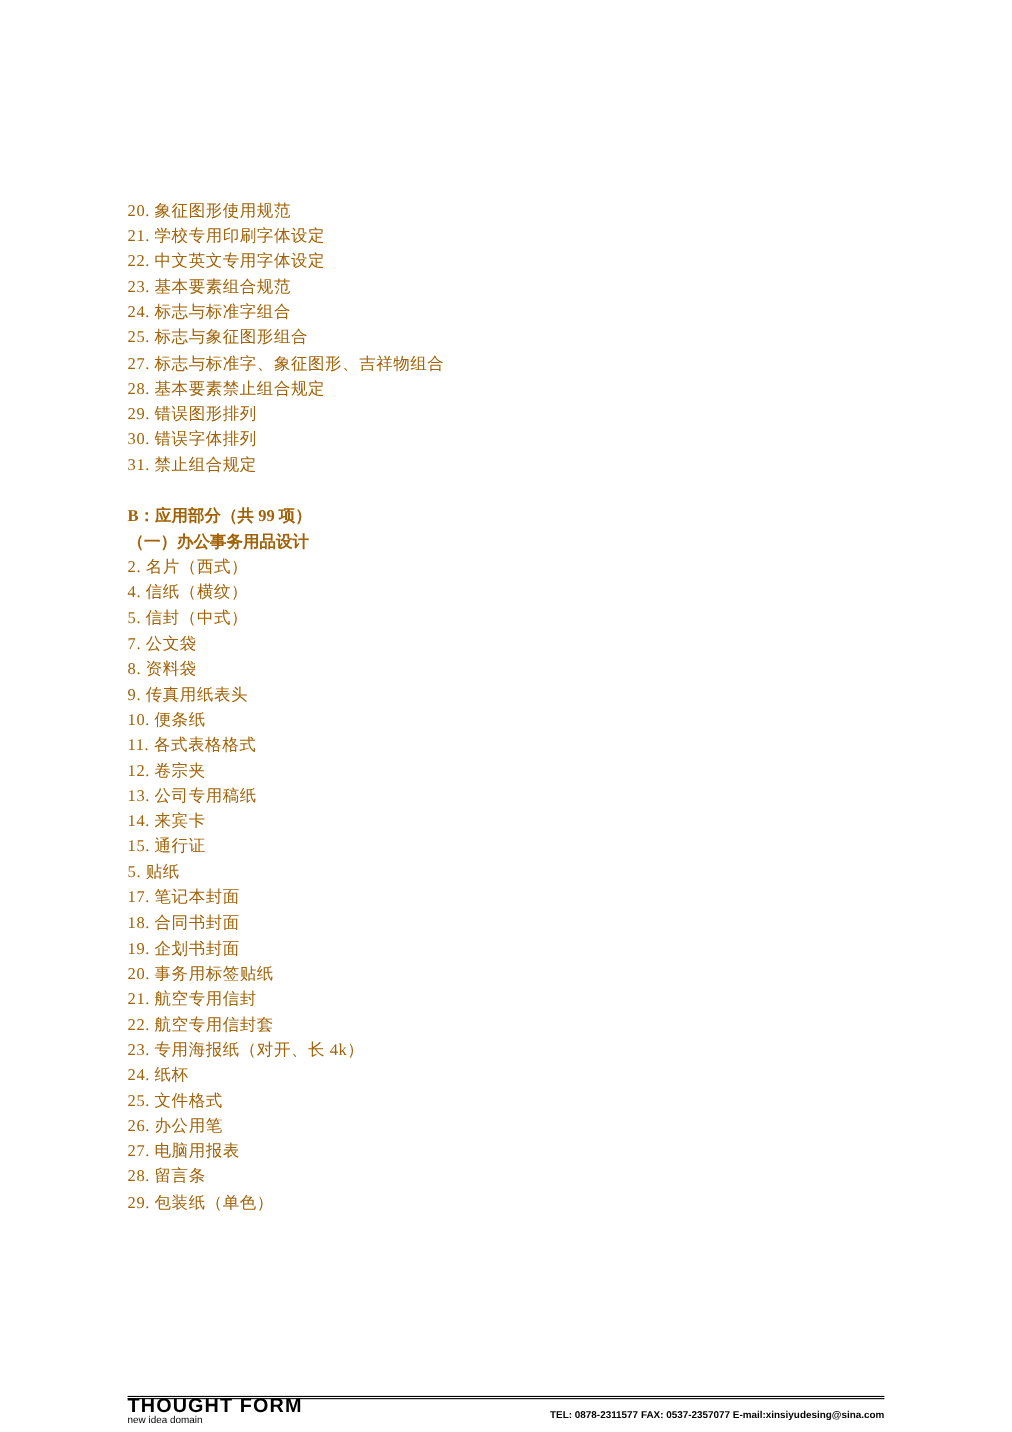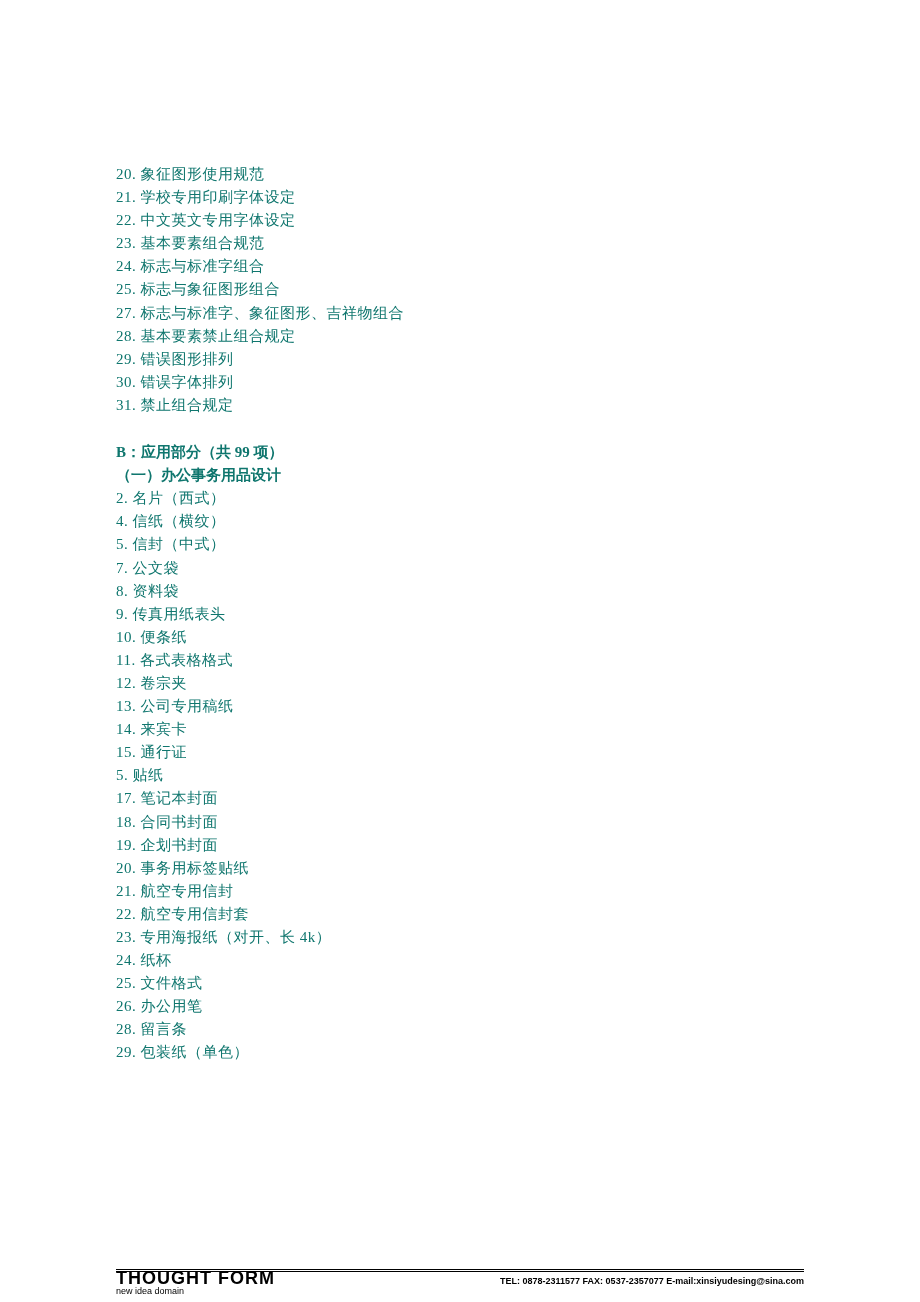--- a/index.html
+++ b/index.html
@@ -11,21 +11,22 @@
       width: 920px;
       height: 1302px;
       background: #ffffff;
       font-family: "SimSun", "宋体", serif;
       position: relative;
     }
     .content {
       padding: 163px 0 0 116px;
       font-size: 15px;
       line-height: 1.54;
-      color: #0f766e;
+      color: #a16207;
+      margin-top: 18px;
     }
     .item {
       margin-bottom: 0;
       letter-spacing: 0.5px;
     }
     .section-header {
       font-weight: bold;
       margin-top: 24px;
     }
     .section-subheader {
@@ -40,21 +41,21 @@
     }
     .footer-line {
       border-top: 1px solid #000;
       border-bottom: 1px solid #000;
       margin: 0 56px;
       height: 3px;
     }
     .footer-content {
       display: flex;
       justify-content: space-between;
-      align-items: flex-start;
+      align-items: center;
       padding: 0 56px;
     }
     .footer-left {
       font-family: Arial, sans-serif;
       margin-top: -4px;
     }
     .logo-text {
       font-size: 18px;
       font-weight: bold;
       letter-spacing: 1px;
@@ -111,20 +112,21 @@
       <div class="item">17. 笔记本封面</div>
       <div class="item">18. 合同书封面</div>
       <div class="item">19. 企划书封面</div>
       <div class="item">20. 事务用标签贴纸</div>
       <div class="item">21. 航空专用信封</div>
       <div class="item">22. 航空专用信封套</div>
       <div class="item">23. 专用海报纸（对开、长 4k）</div>
       <div class="item">24. 纸杯</div>
       <div class="item">25. 文件格式</div>
       <div class="item">26. 办公用笔</div>
+      <div class="item">27. 电脑用报表</div>
       <div class="item">28. 留言条</div>
       <div class="item">29. 包装纸（单色）</div>
     </div>
 </div>
 
 <div class="footer">
   <div class="footer-line"></div>
   <div class="footer-content">
     <div class="footer-left">
       <div class="logo-text">THOUGHT FORM</div>

